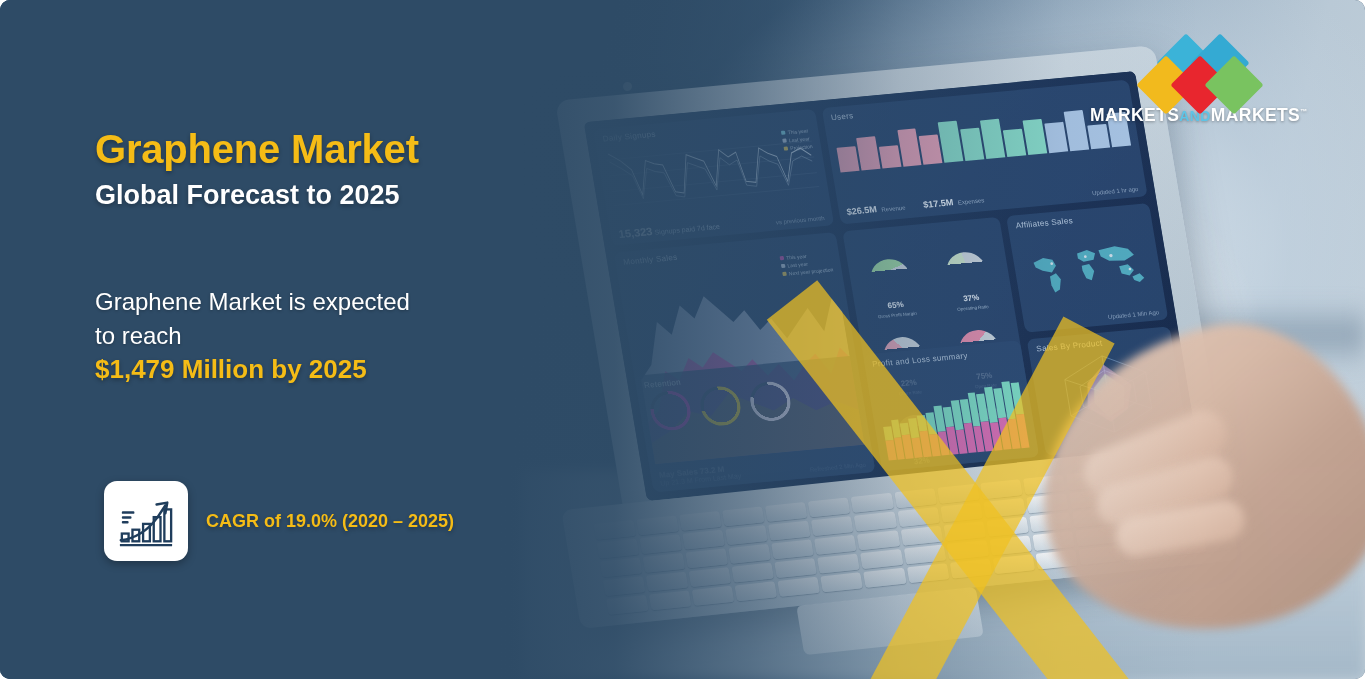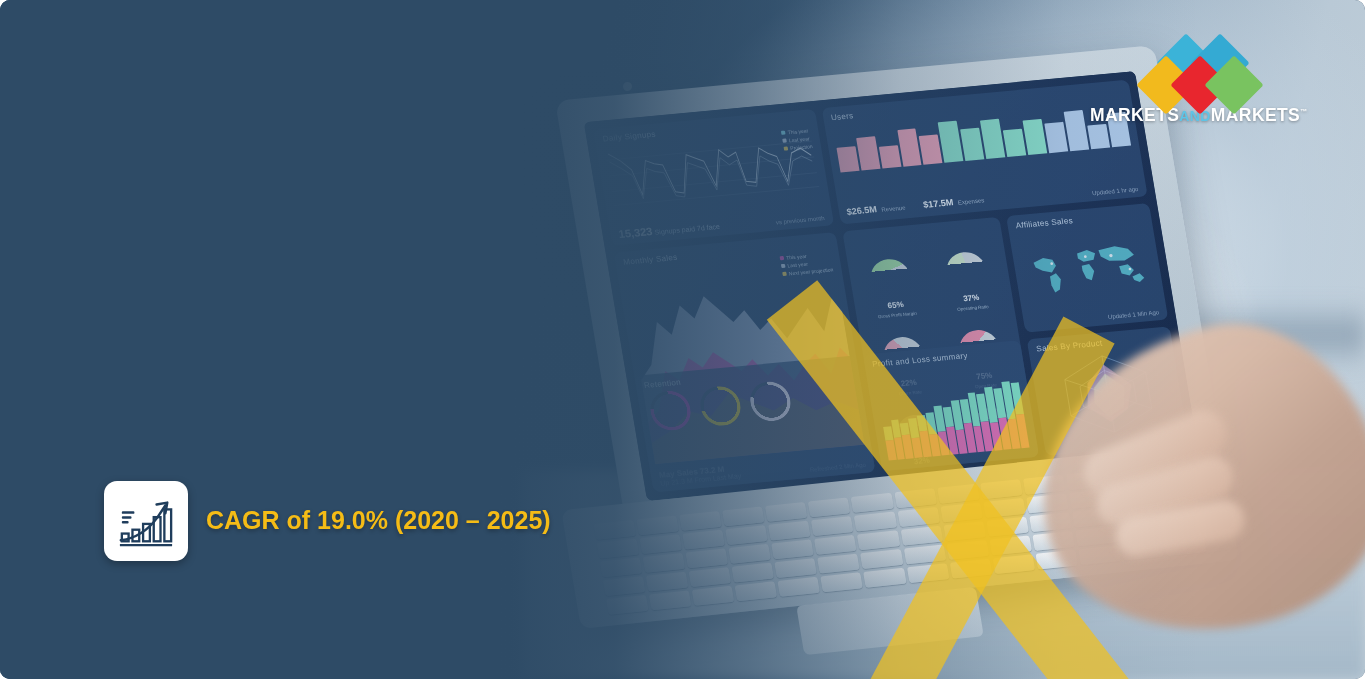--- a/index.html
+++ b/index.html
@@ -154,21 +154,21 @@
   .t4{color:#f5bc16;font-size:26px;font-weight:700;line-height:1.3;margin:0;
       text-shadow:0 2px 4px rgba(0,0,0,.30);}
 
   
   .cagr{position:absolute;left:104px;top:481px;display:flex;align-items:center;gap:18px;}
   .cbox{width:84px;height:80px;background:#ffffff;border-radius:13px;display:flex;
         align-items:center;justify-content:center;box-shadow:0 3px 9px rgba(0,0,0,.30);}
   .cbox svg{width:62px;height:58px;}
   .ctext .l1{color:#ffffff;font-size:24px;font-weight:400;line-height:1.25;
              text-shadow:0 1px 3px rgba(0,0,0,.28);}
-  .ctext .l2{color:#f5bc16;font-size:25px;font-weight:700;line-height:1.25;
+  .ctext .l2{color:#f5bc16;font-size:18px;font-weight:700;line-height:1.25;
              text-shadow:0 2px 4px rgba(0,0,0,.30);}
 
   
   .logo{position:absolute;right:60px;top:40px;width:215px;}
   .dia{position:relative;height:62px;margin:0 auto;width:150px;}
   .dia span{position:absolute;width:42px;height:42px;transform:rotate(45deg);border-radius:3px;}
   .d-blue1{left:42px;top:2px;background:#3bb3d8;}
   .d-blue2{left:76px;top:2px;background:#34aad3;}
   .d-yel{left:22px;top:24px;background:#f2ba1d;}
   .d-red{left:56px;top:24px;background:#e8262e;}
@@ -538,20 +538,29 @@
   <div class="hand"></div>
   <div class="finger f1"></div>
   <div class="finger f2"></div>
   <div class="finger f3"></div>
 
   <div class="shade"></div>
 
   <div class="band band-l"></div>
   <div class="band band-r"></div>
 
+  <div class="copy">
+    <h1 class="t1">Graphene Market</h1>
+    <div class="t2">Global Forecast to 2025</div>
+    <div class="t3">
+      <span>Graphene Market is expected</span><br>
+      <span>to reach</span>
+      <div class="t4">$1,479 Million by 2025</div>
+    </div>
+  </div>
 
   <div class="cagr">
     <div class="cbox">
       <svg viewBox="0 0 64 60">
         <g fill="#1f3d5c">
           <rect x="7" y="20" width="13" height="2.6" rx="1"></rect>
           <rect x="7" y="25" width="10" height="2.6" rx="1"></rect>
           <rect x="7" y="30" width="7" height="2.6" rx="1"></rect>
         </g>
         <g fill="none" stroke="#1f3d5c" stroke-width="2.4">

